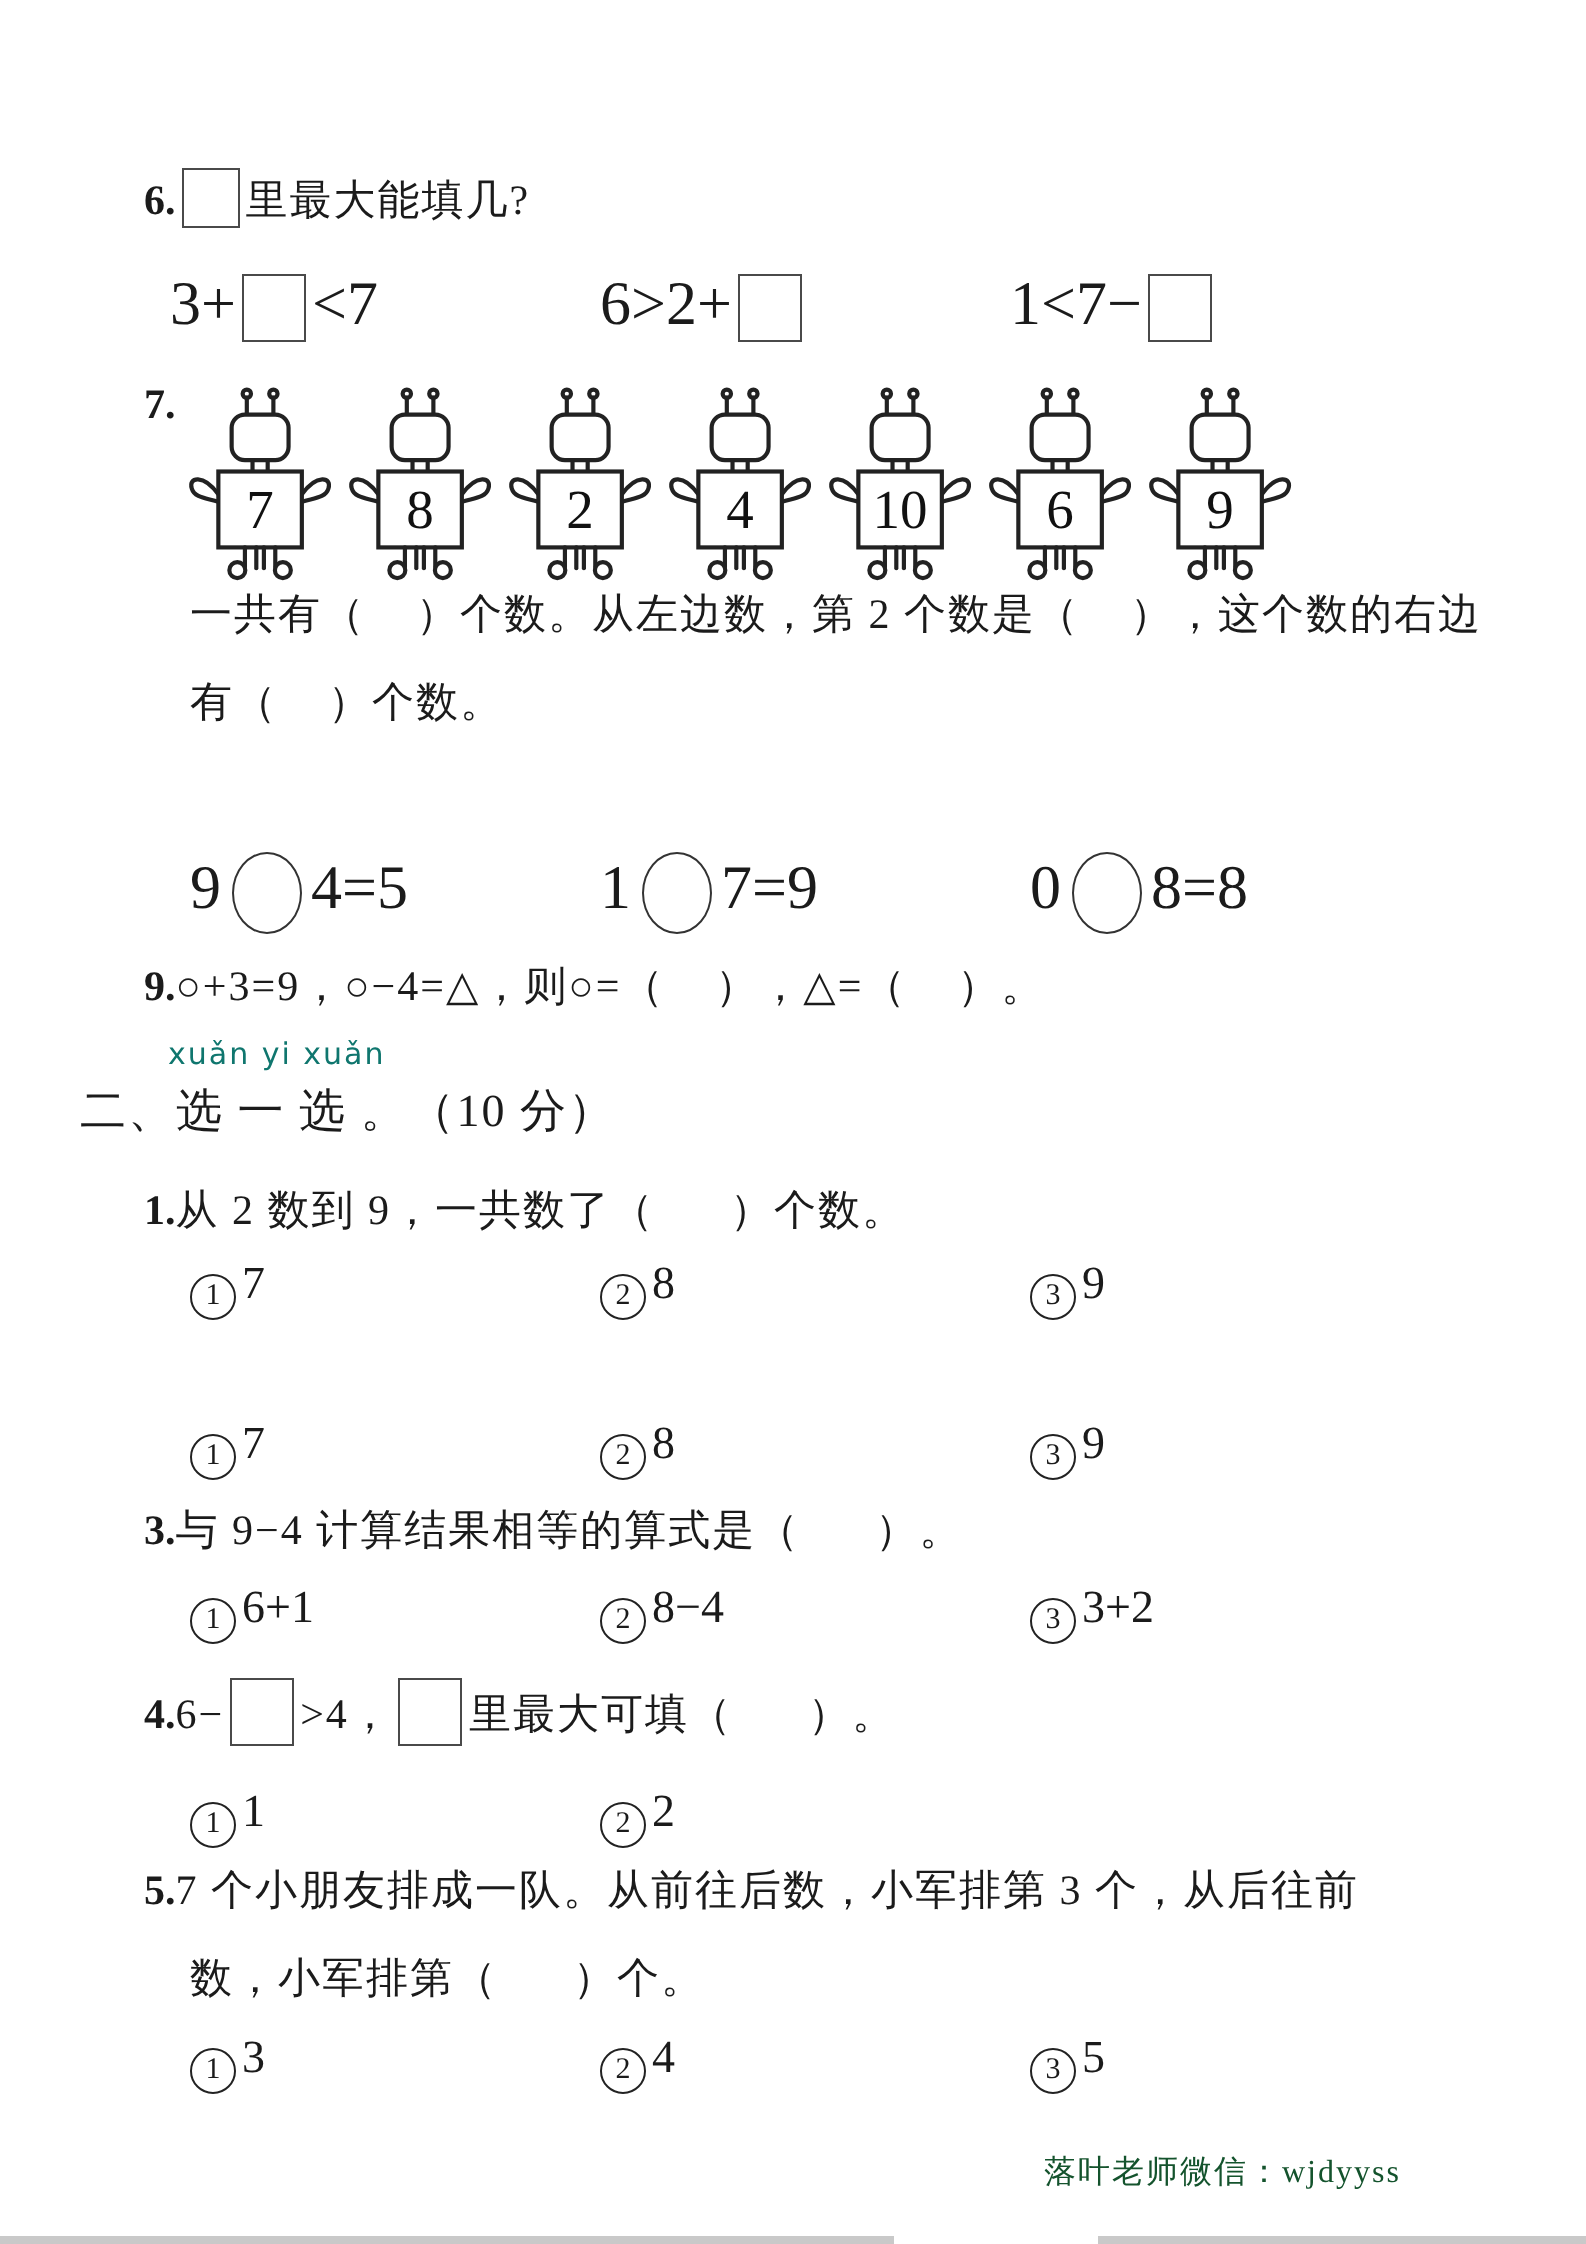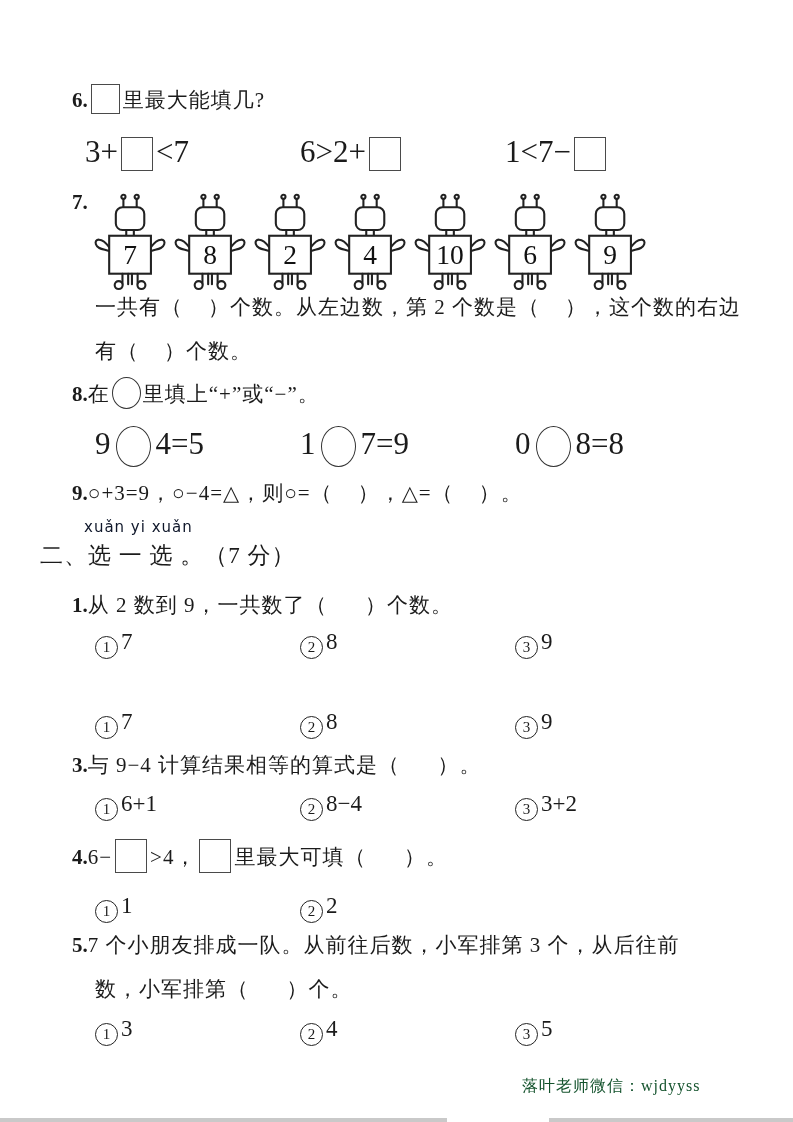--- a/index.html
+++ b/index.html
@@ -26,21 +26,21 @@
   .optrow  { display:grid; grid-template-columns:205px 215px auto; }
   .opt { font-size:23px; white-space:pre; }
   .cnum {
     display:inline-flex; align-items:center; justify-content:center;
     width:21px; height:21px; border:1.3px solid #222; border-radius:50%;
     font-size:15px; line-height:1; margin-right:3px; vertical-align:-3px;
   }
   .robots { display:inline-flex; gap:6px; margin-left:6px; vertical-align:top; }
   .robot { width:74px; height:101px; }
   .rnum { font-family:"Liberation Serif",serif; font-size:29px; fill:#111; text-anchor:middle; }
-  .pinyin { font-family:"DejaVu Sans","Liberation Sans",sans-serif; font-size:15px; color:#0f172a; letter-spacing:1px; }
+  .pinyin { font-family:"DejaVu Sans","Liberation Sans",sans-serif; font-size:15px; color:#0f766e; letter-spacing:1px; }
   .heading { font-size:23px; letter-spacing:1px; white-space:pre-wrap; }
   .footer { font-size:16px; color:#14532d; letter-spacing:1px; }
   .edge { position:absolute; height:4px; background:#c9c9c9; bottom:0; }
 </style>
 </head>
 <body>
 
 <div class="page">
 
   <svg width="0" height="0" style="position:absolute">
@@ -103,35 +103,32 @@
         </svg>
       <svg class="robot" viewBox="0 0 78 106">
           <use href="#robot-shape" xlink:href="#robot-shape"></use>
           <text class="rnum" x="38" y="78">9</text>
         </svg>
     </span>
   </div>
   <div class="block zh" style="top:293px; left:95px">一共有（    ）个数。从左边数，第 2 个数是（    ），这个数的右边</div>
   <div class="block zh" style="top:337px; left:95px">有（    ）个数。</div>
 
-  <div class="block" style="top:377px">
-    <span class="qlabel">8.</span><span class="zh">在</span><span class="oval small"></span><span class="zh">里填上“+”或“−”。</span>
-  </div>
   <div class="block optrow" style="top:426px; left:95px; width:630px">
     <span class="math"><span>9</span><span class="oval"></span><span>4=5</span></span>
     <span class="math"><span>1</span><span class="oval"></span><span>7=9</span></span>
     <span class="math"><span>0</span><span class="oval"></span><span>8=8</span></span>
   </div>
 
   <div class="block" style="top:479px">
     <span class="qlabel">9.</span><span class="zh">○+3=9，○−4=△，则○=（    ），△=（    ）。</span>
   </div>
 
   <div class="block pinyin" style="top:518px; left:84px">xuǎn  yi  xuǎn</div>
-  <div class="block heading" style="top:540px; left:40px">二、选 一 选 。（7 分）</div>
+  <div class="block heading" style="top:540px; left:40px">二、选 一 选 。（10 分）</div>
 
   <div class="block" style="top:591px">
     <span class="qlabel">1.</span><span class="zh">从 2 数到 9，一共数了（      ）个数。</span>
   </div>
   <div class="block optrow" style="top:629px; left:95px; width:640px">
     <span class="opt"><span class="cnum">1</span><span>7</span></span>
     <span class="opt"><span class="cnum">2</span><span>8</span></span>
     <span class="opt"><span class="cnum">3</span><span>9</span></span>
   </div>
 

